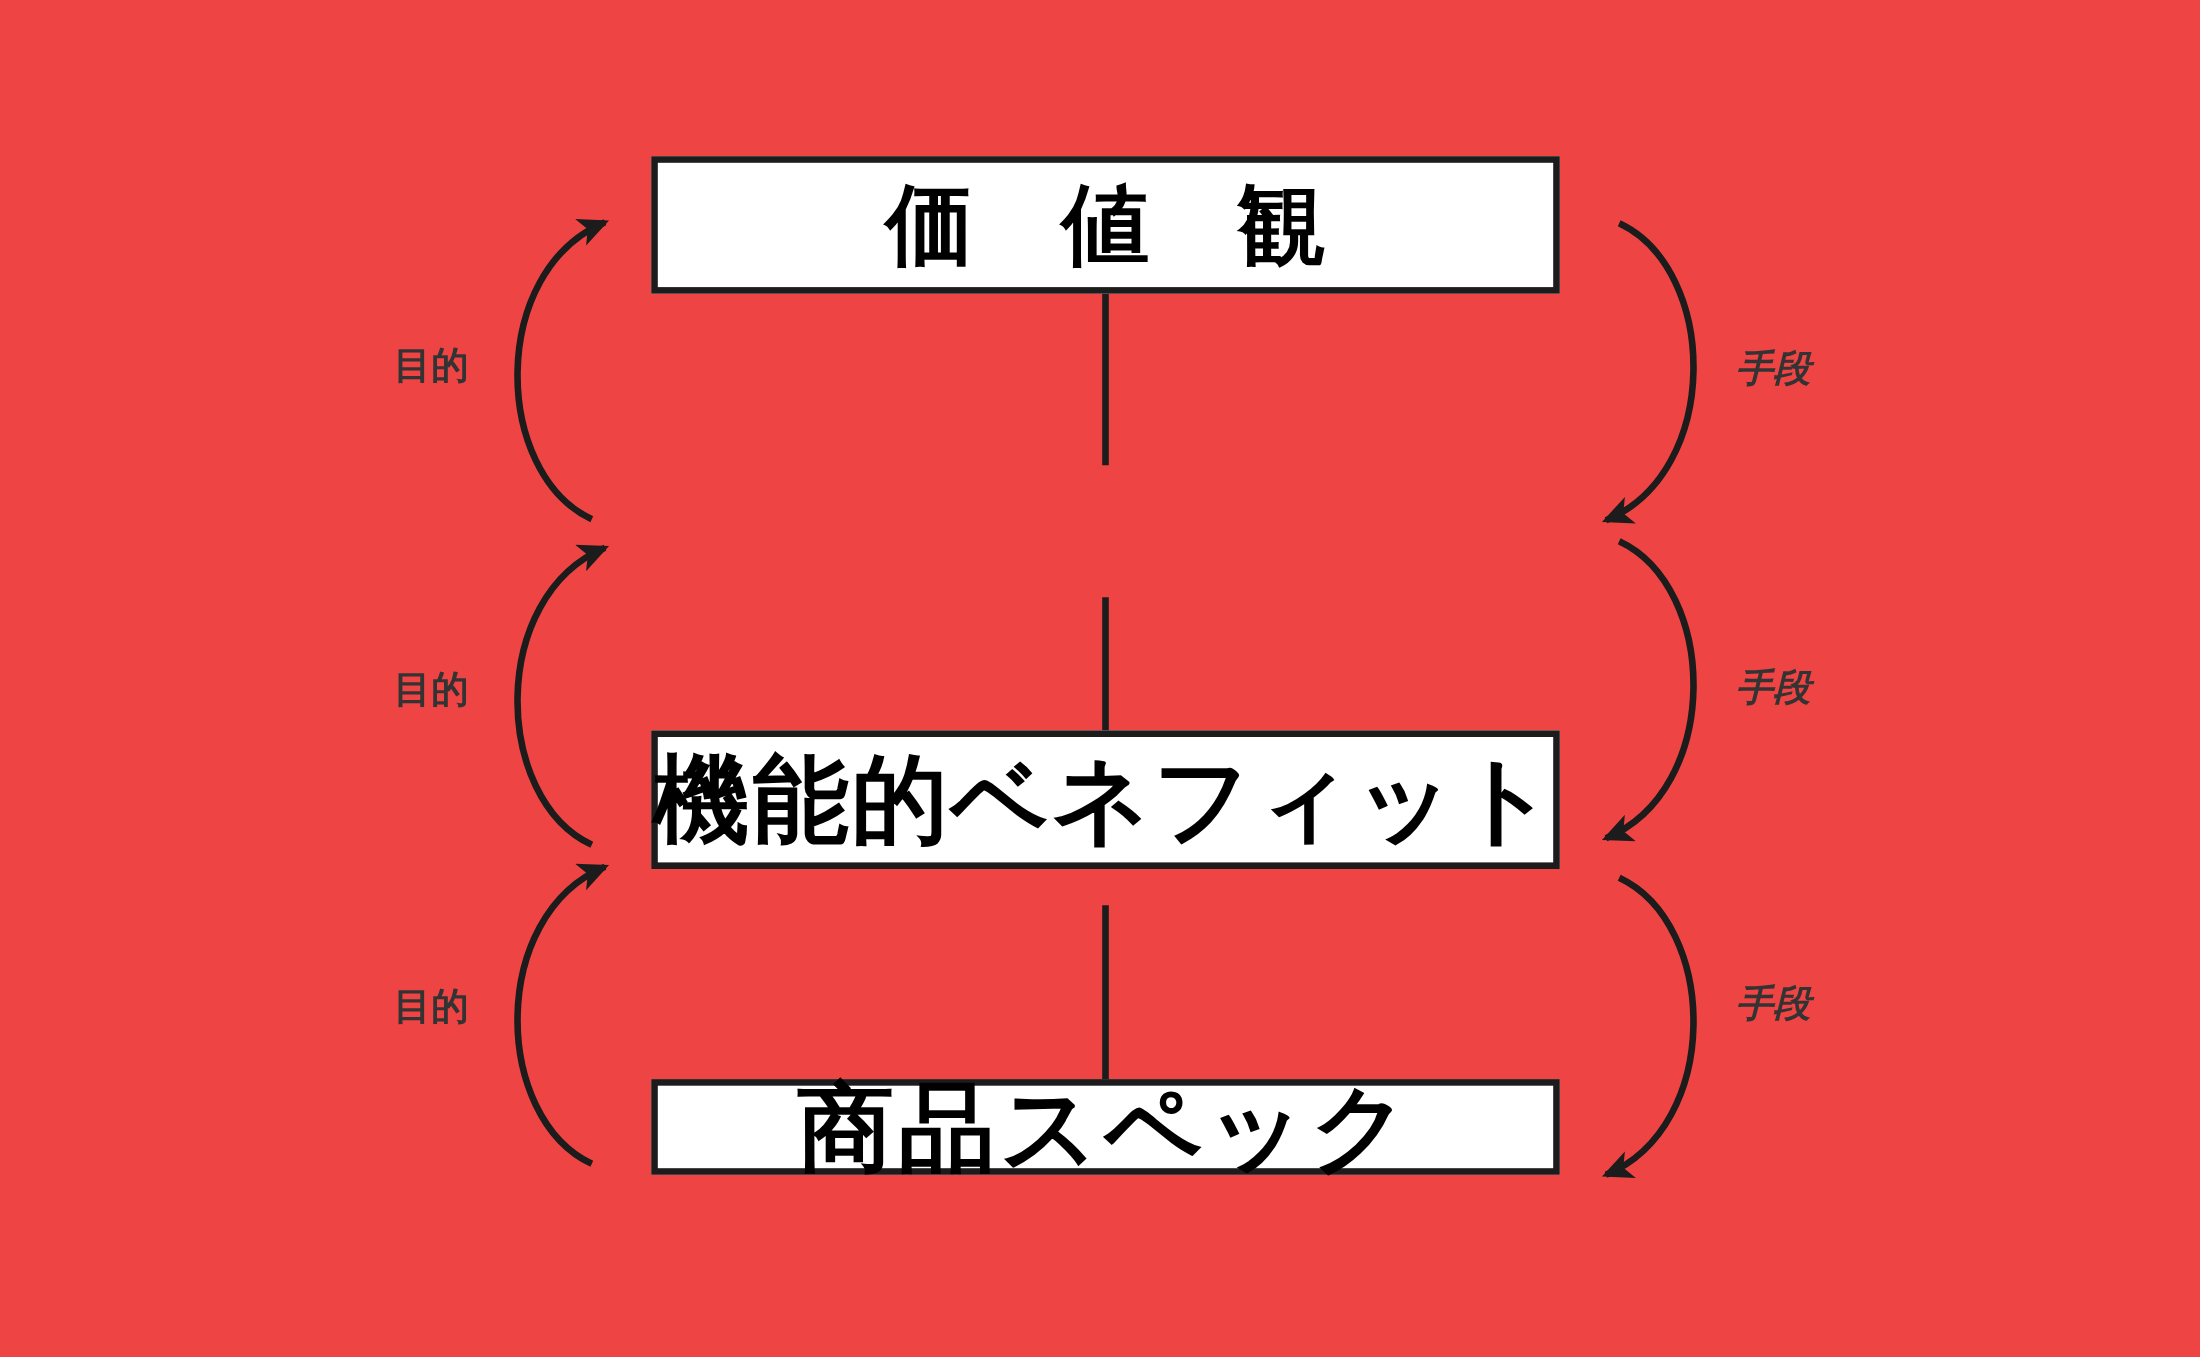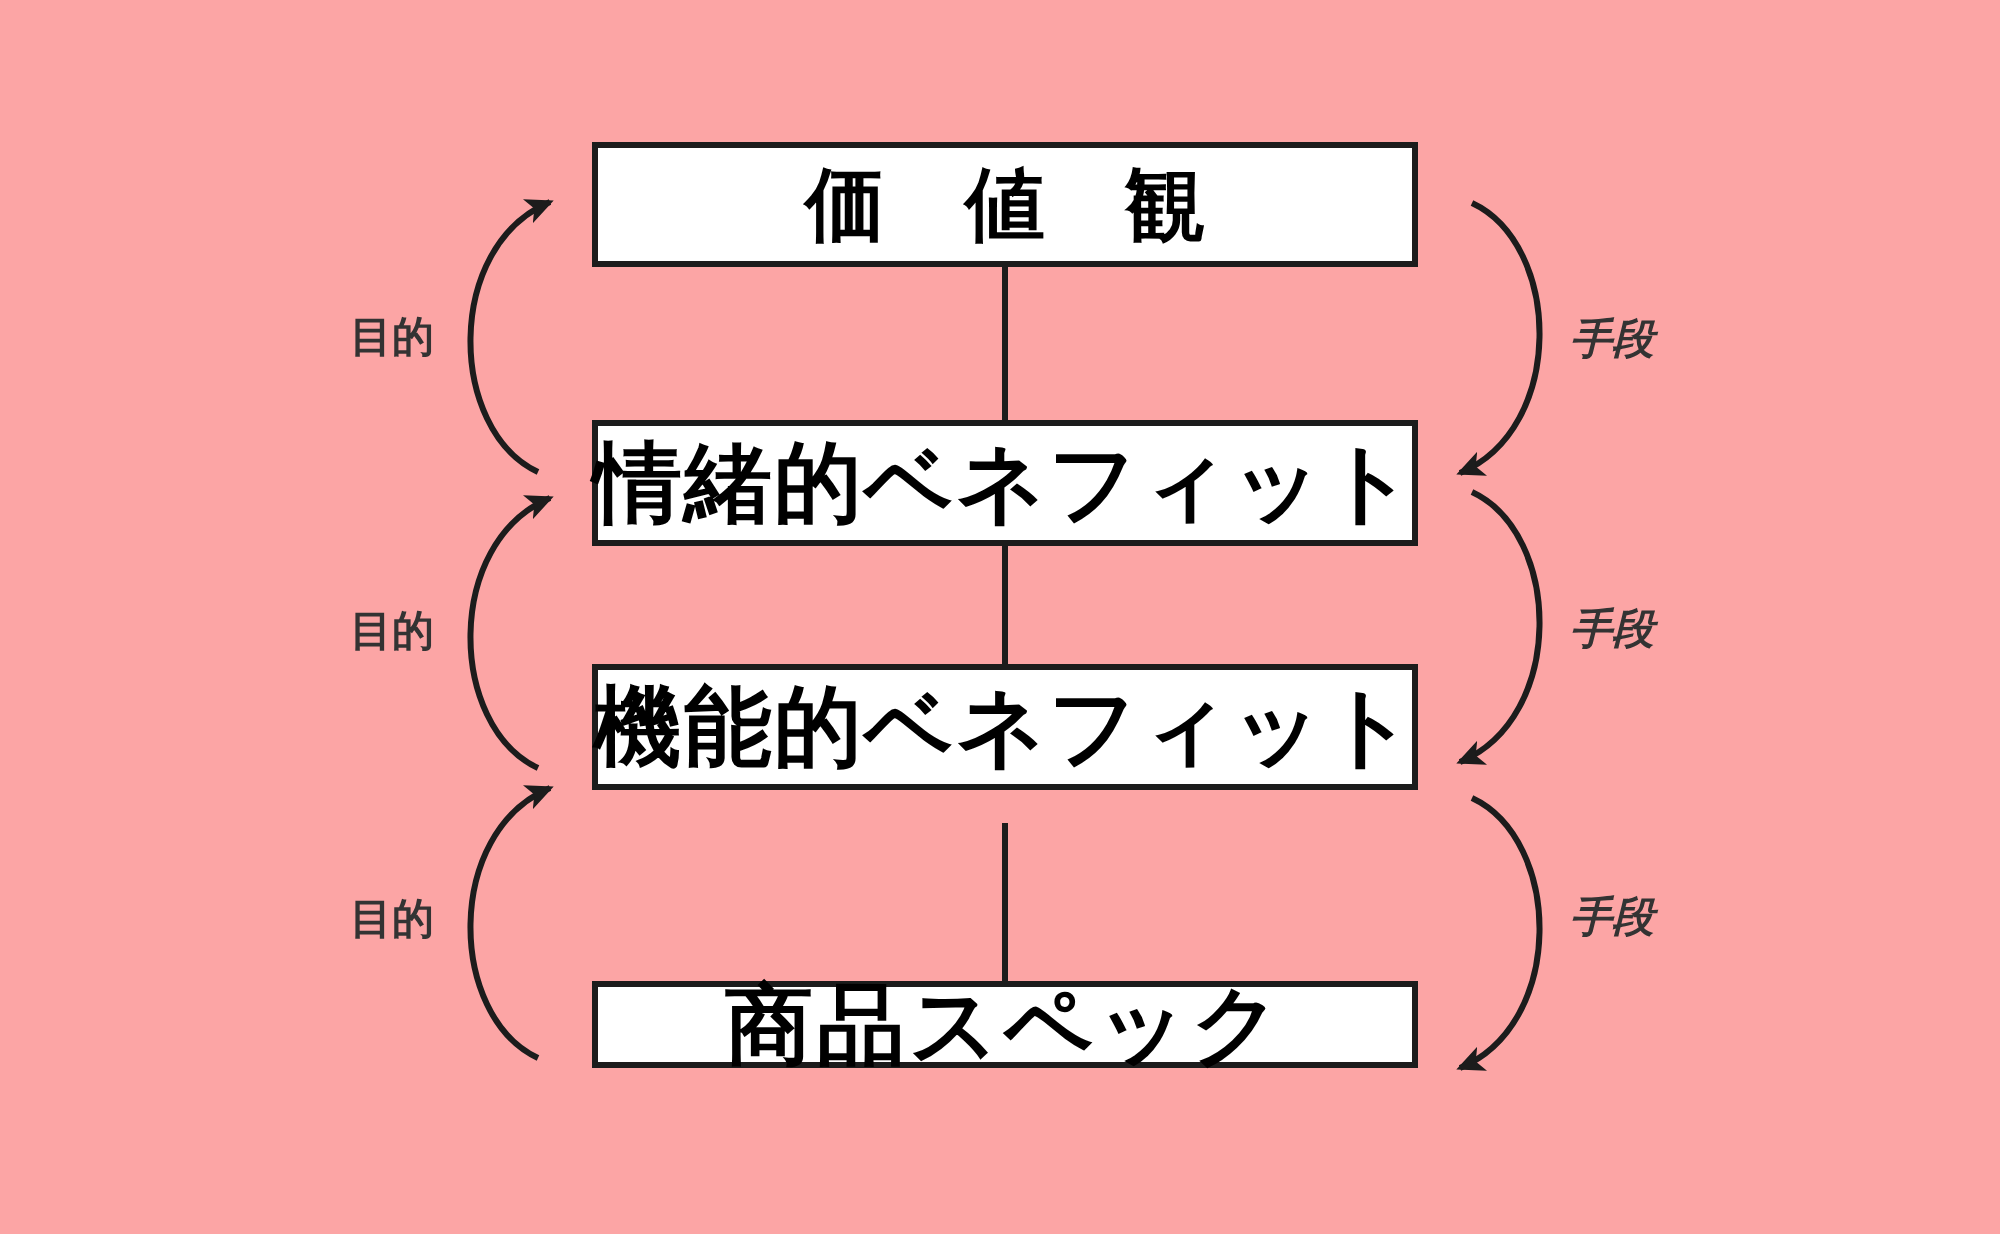--- a/index.html
+++ b/index.html
@@ -5,21 +5,21 @@
   html, body {
     margin: 0;
     padding: 0;
     background: #ffffff;
     font-family: "Liberation Sans", "DejaVu Sans", sans-serif;
   }
   #canvas {
     position: relative;
     width: 2000px;
     height: 1234px;
-    background: #fca5a5;
+    background: #ef4444;
     overflow: hidden;
   }
   #wires {
     position: absolute;
     left: 0;
     top: 0;
   }
   .dbox {
     position: absolute;
     left: 592px;
@@ -44,21 +44,21 @@
 
   #box-values .boxlabel             { font-size: 80px; }
   #box-emotional-benefit .boxlabel  { font-size: 88px; letter-spacing: 2px; }
   #box-functional-benefit .boxlabel { font-size: 88px; letter-spacing: 2px; }
   #box-product-spec .boxlabel       { font-size: 88px; letter-spacing: 4px; }
 
   .rel-label {
     position: absolute;
     width: 160px;
     text-align: center;
-    font-size: 42px;
+    font-size: 34px;
     font-weight: 600;
     color: #333333;
     line-height: 1;
     white-space: nowrap;
   }
   .rel-left  { left: 312px; }
   .rel-right { left: 1532px; font-style: italic; }
   #purpose-label-1 { top: 316px; }
   #purpose-label-2 { top: 610px; }
   #purpose-label-3 { top: 898px; }
@@ -87,23 +87,20 @@
     <path d="M 538 1058 C 448 1016, 444 832, 550 788" fill="none" stroke="#1c1c1c" stroke-width="6" marker-end="url(#ah)"></path>
 
     <path d="M 1472 203 C 1562 245, 1566 429, 1460 473" fill="none" stroke="#1c1c1c" stroke-width="6" marker-end="url(#ah)"></path>
     <path d="M 1472 492 C 1562 534, 1566 718, 1460 762" fill="none" stroke="#1c1c1c" stroke-width="6" marker-end="url(#ah)"></path>
     <path d="M 1472 798 C 1562 840, 1566 1024, 1460 1068" fill="none" stroke="#1c1c1c" stroke-width="6" marker-end="url(#ah)"></path>
   </svg>
 
   <div class="dbox" id="box-values">
     <span class="boxlabel">価　値　観</span>
   </div>
-  <div class="dbox" id="box-emotional-benefit">
-    <span class="boxlabel">情緒的ベネフィット</span>
-  </div>
   <div class="dbox" id="box-functional-benefit">
     <span class="boxlabel">機能的ベネフィット</span>
   </div>
   <div class="dbox" id="box-product-spec">
     <span class="boxlabel">商品スペック</span>
   </div>
 
   <div class="rel-label rel-left" id="purpose-label-1">目的</div>
   <div class="rel-label rel-left" id="purpose-label-2">目的</div>
   <div class="rel-label rel-left" id="purpose-label-3">目的</div>

